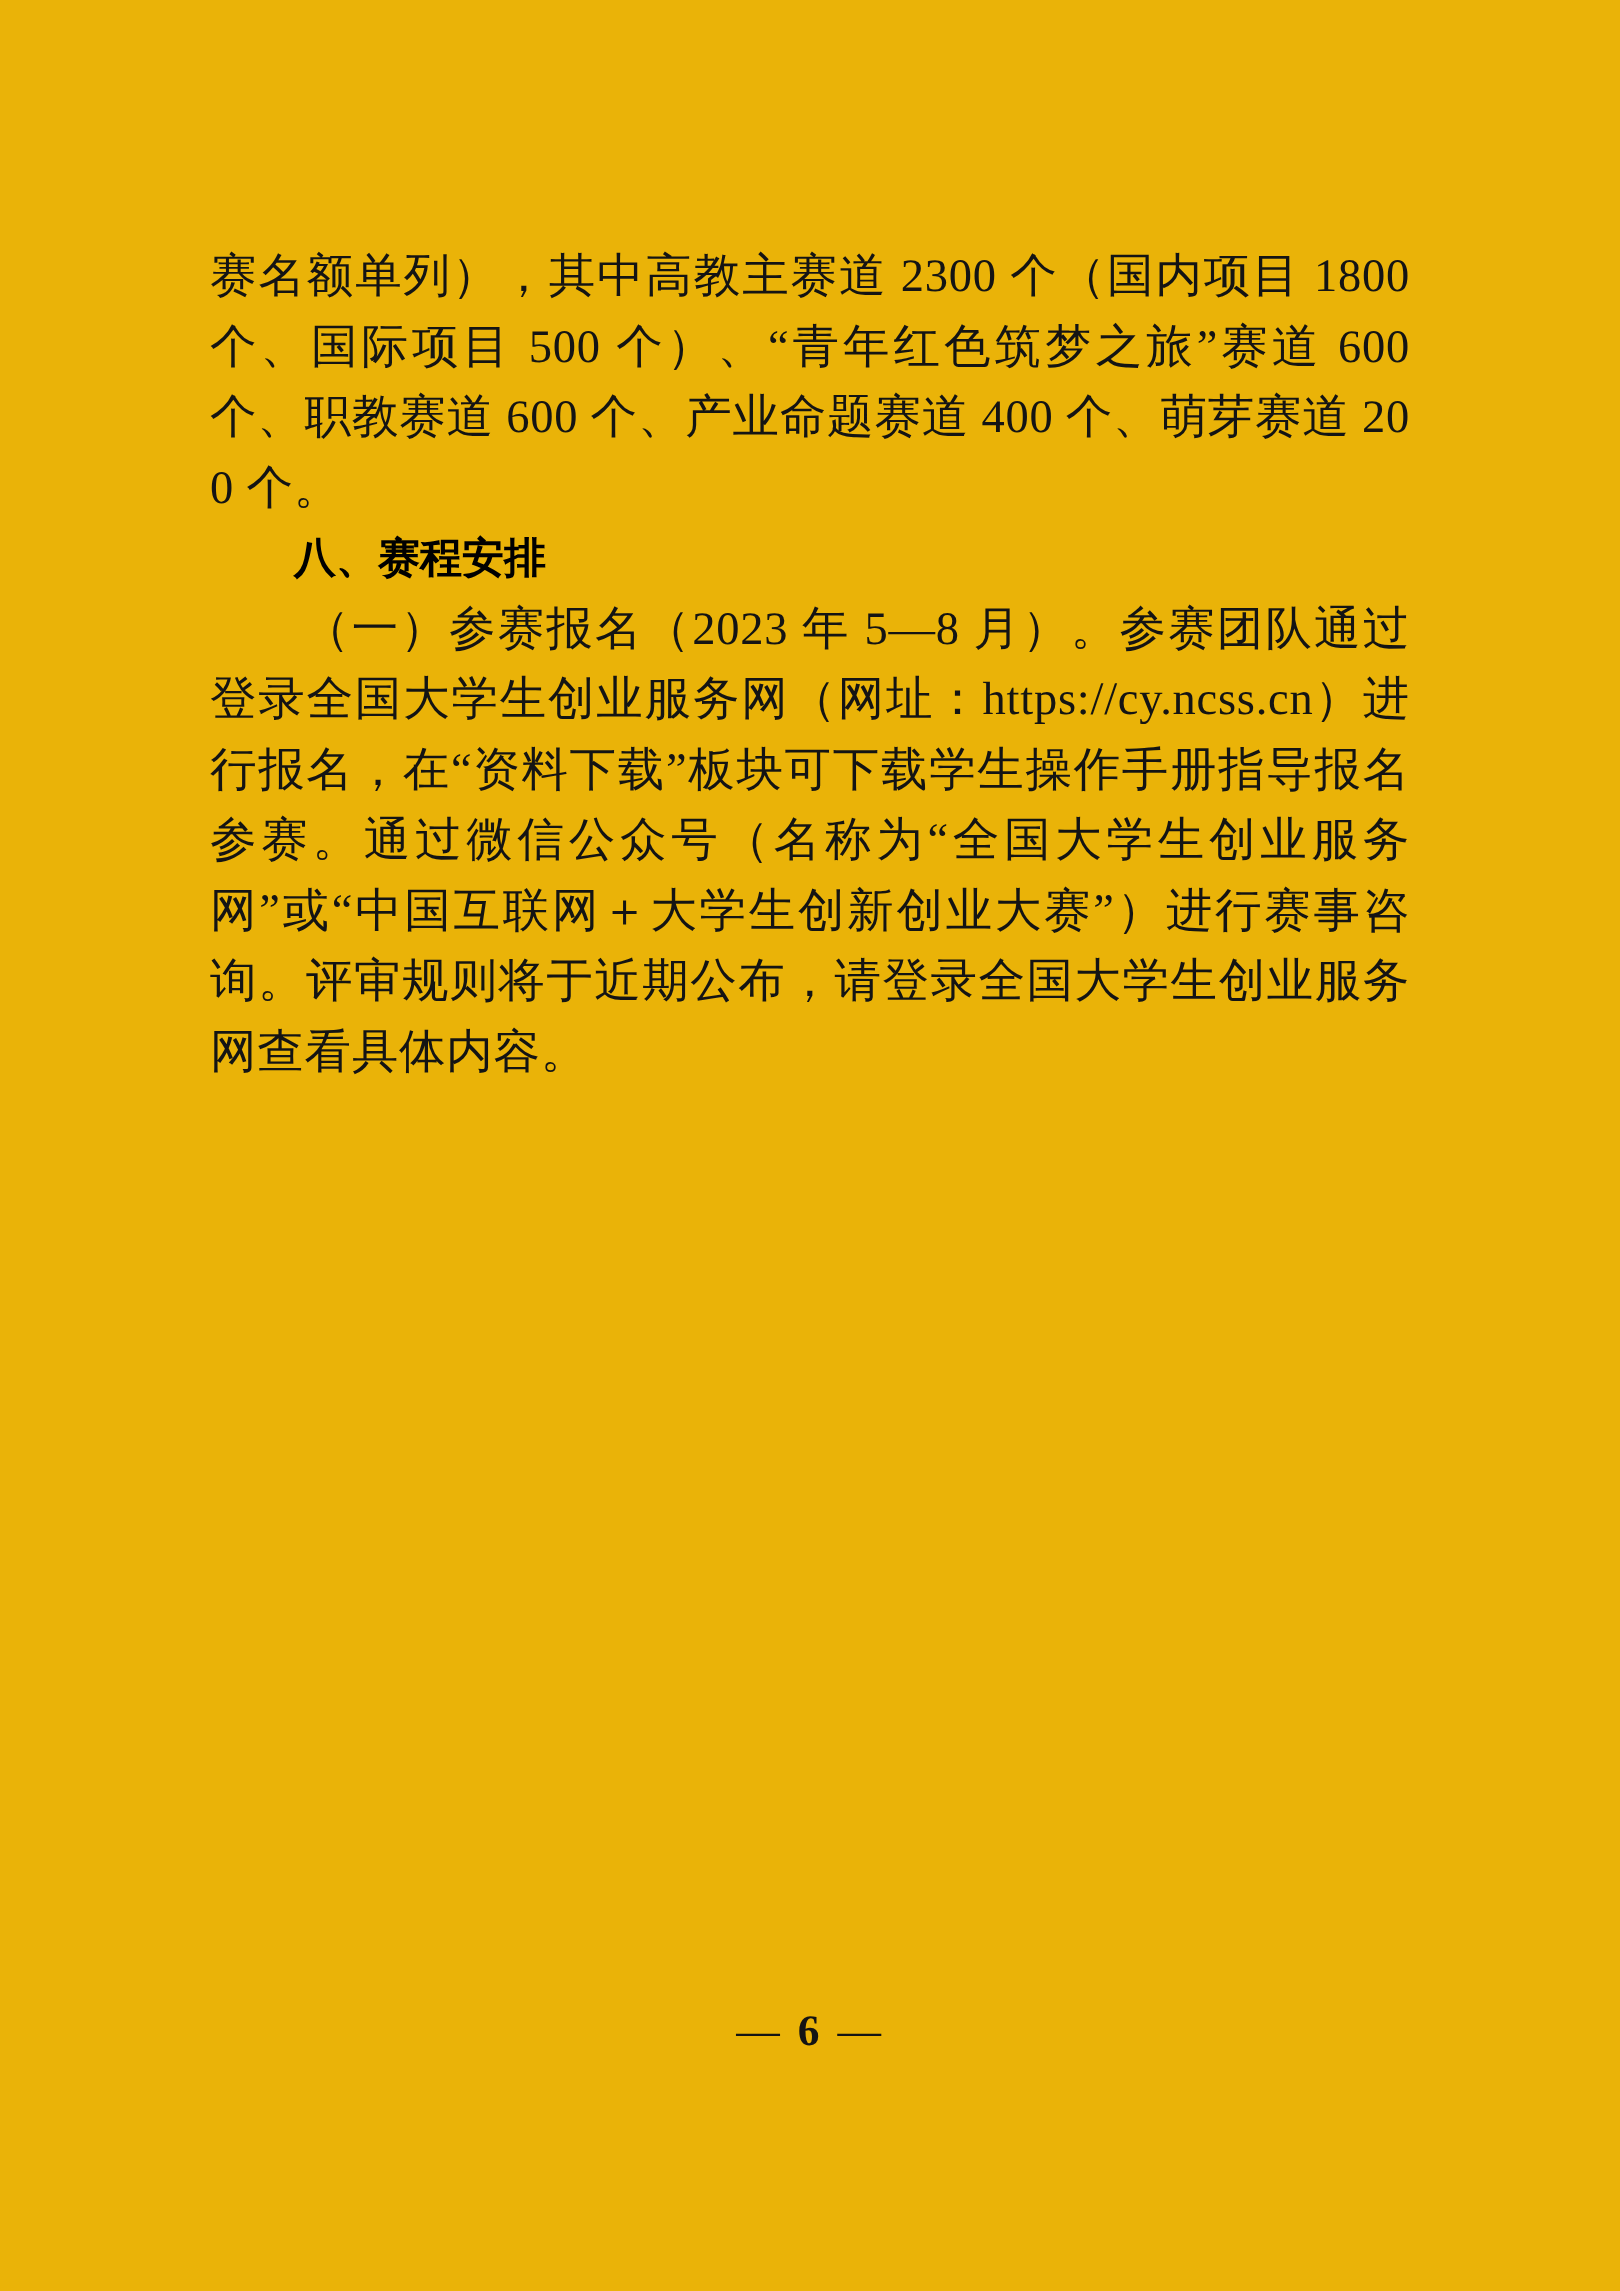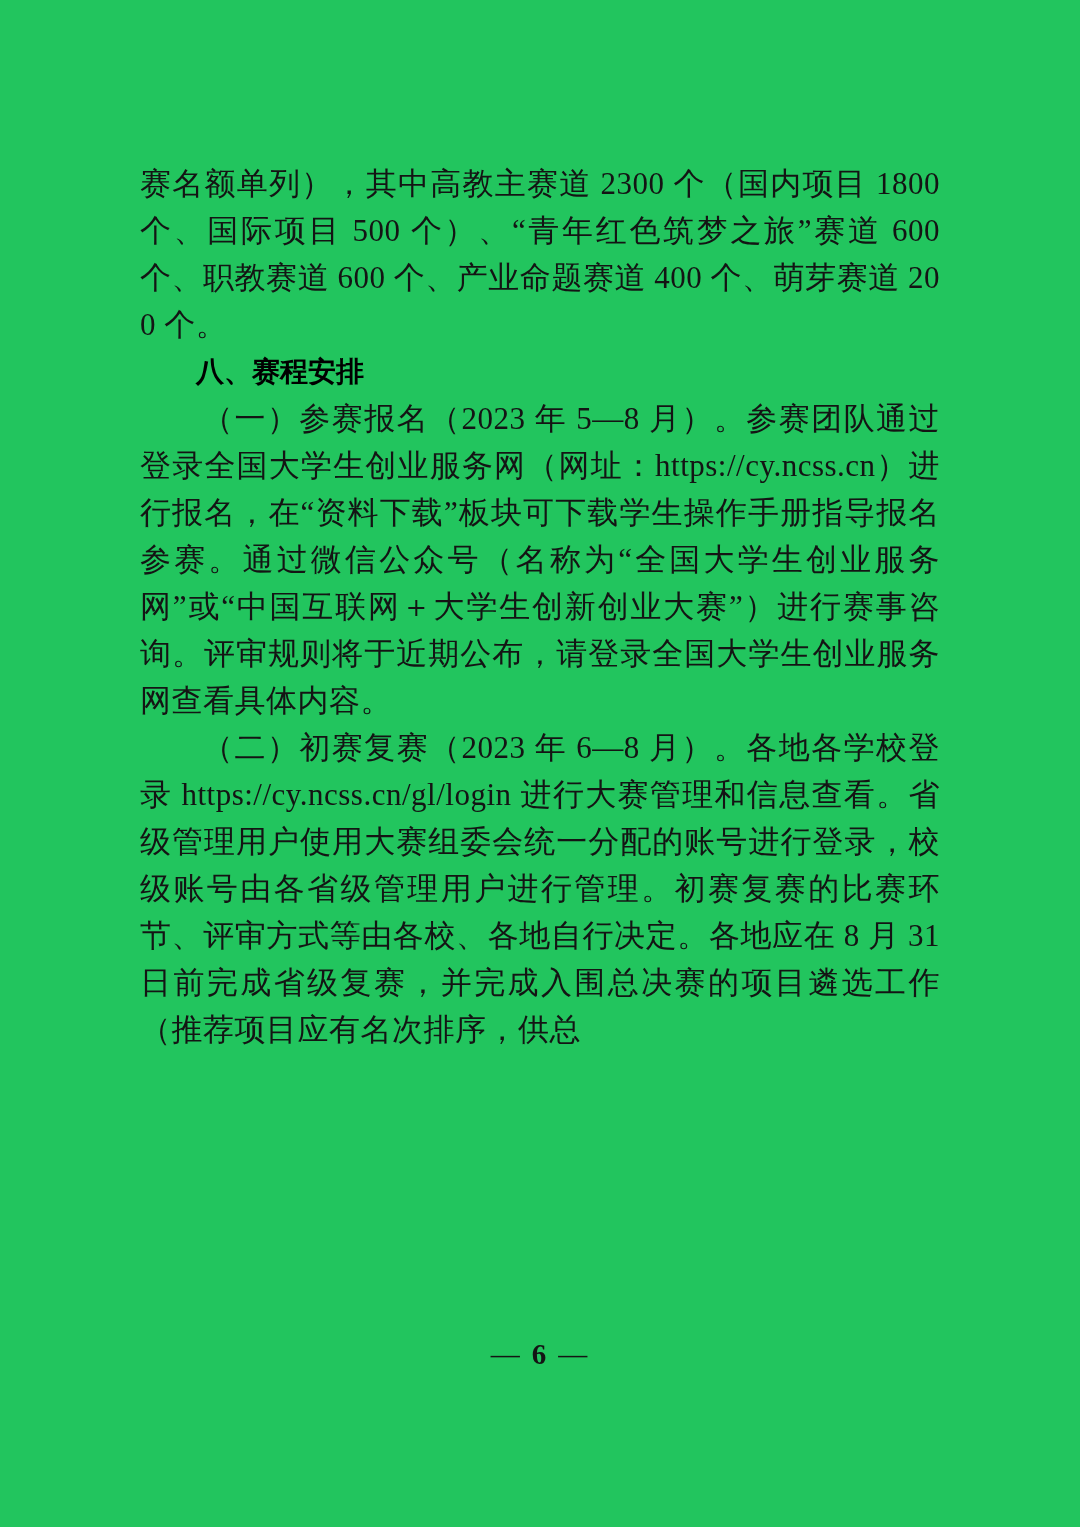--- a/index.html
+++ b/index.html
@@ -1,20 +1,20 @@
 <!DOCTYPE html>
 <html><head>
 <meta charset="utf-8">
 <style>
   html, body { margin: 0; padding: 0; background: #ffffff; }
   .page {
     position: relative;
     width: 1080px;
     height: 1527px;
-    background: #22c55e;
+    background: #eab308;
     box-sizing: border-box;
     padding: 160px 140px 0 140px;
     font-family: "Liberation Serif", "DejaVu Serif", serif;
     color: #141414;
     overflow: hidden;
   }
   .content { width: 800px; }
   p.body {
     margin: 0;
     font-size: 31px;
@@ -52,19 +52,18 @@
   }
 </style>
 </head>
 <body>
 
 <div class="page">
   <div class="content">
     <p class="body no-indent">赛名额单列），其中高教主赛道 2300 个（国内项目 1800 个、国际项目 500 个）、“青年红色筑梦之旅”赛道 600 个、职教赛道 600 个、产业命题赛道 400 个、萌芽赛道 200 个。</p>
     <h2 class="heading">八、赛程安排</h2>
     <p class="body">（一）参赛报名（2023 年 5—8 月）。参赛团队通过登录全国大学生创业服务网（网址：https://cy.ncss.cn）进行报名，在“资料下载”板块可下载学生操作手册指导报名参赛。通过微信公众号（名称为“全国大学生创业服务网”或“中国互联网＋大学生创新创业大赛”）进行赛事咨询。评审规则将于近期公布，请登录全国大学生创业服务网查看具体内容。</p>
-    <p class="body">（二）初赛复赛（2023 年 6—8 月）。各地各学校登录 https://cy.ncss.cn/gl/login 进行大赛管理和信息查看。省级管理用户使用大赛组委会统一分配的账号进行登录，校级账号由各省级管理用户进行管理。初赛复赛的比赛环节、评审方式等由各校、各地自行决定。各地应在 8 月 31 日前完成省级复赛，并完成入围总决赛的项目遴选工作（推荐项目应有名次排序，供总</p>
   </div>
 
   <div class="footer">
     <span>—</span><span class="pagenum">6</span><span>—</span>
   </div>
 </div>
 
 </body></html>

